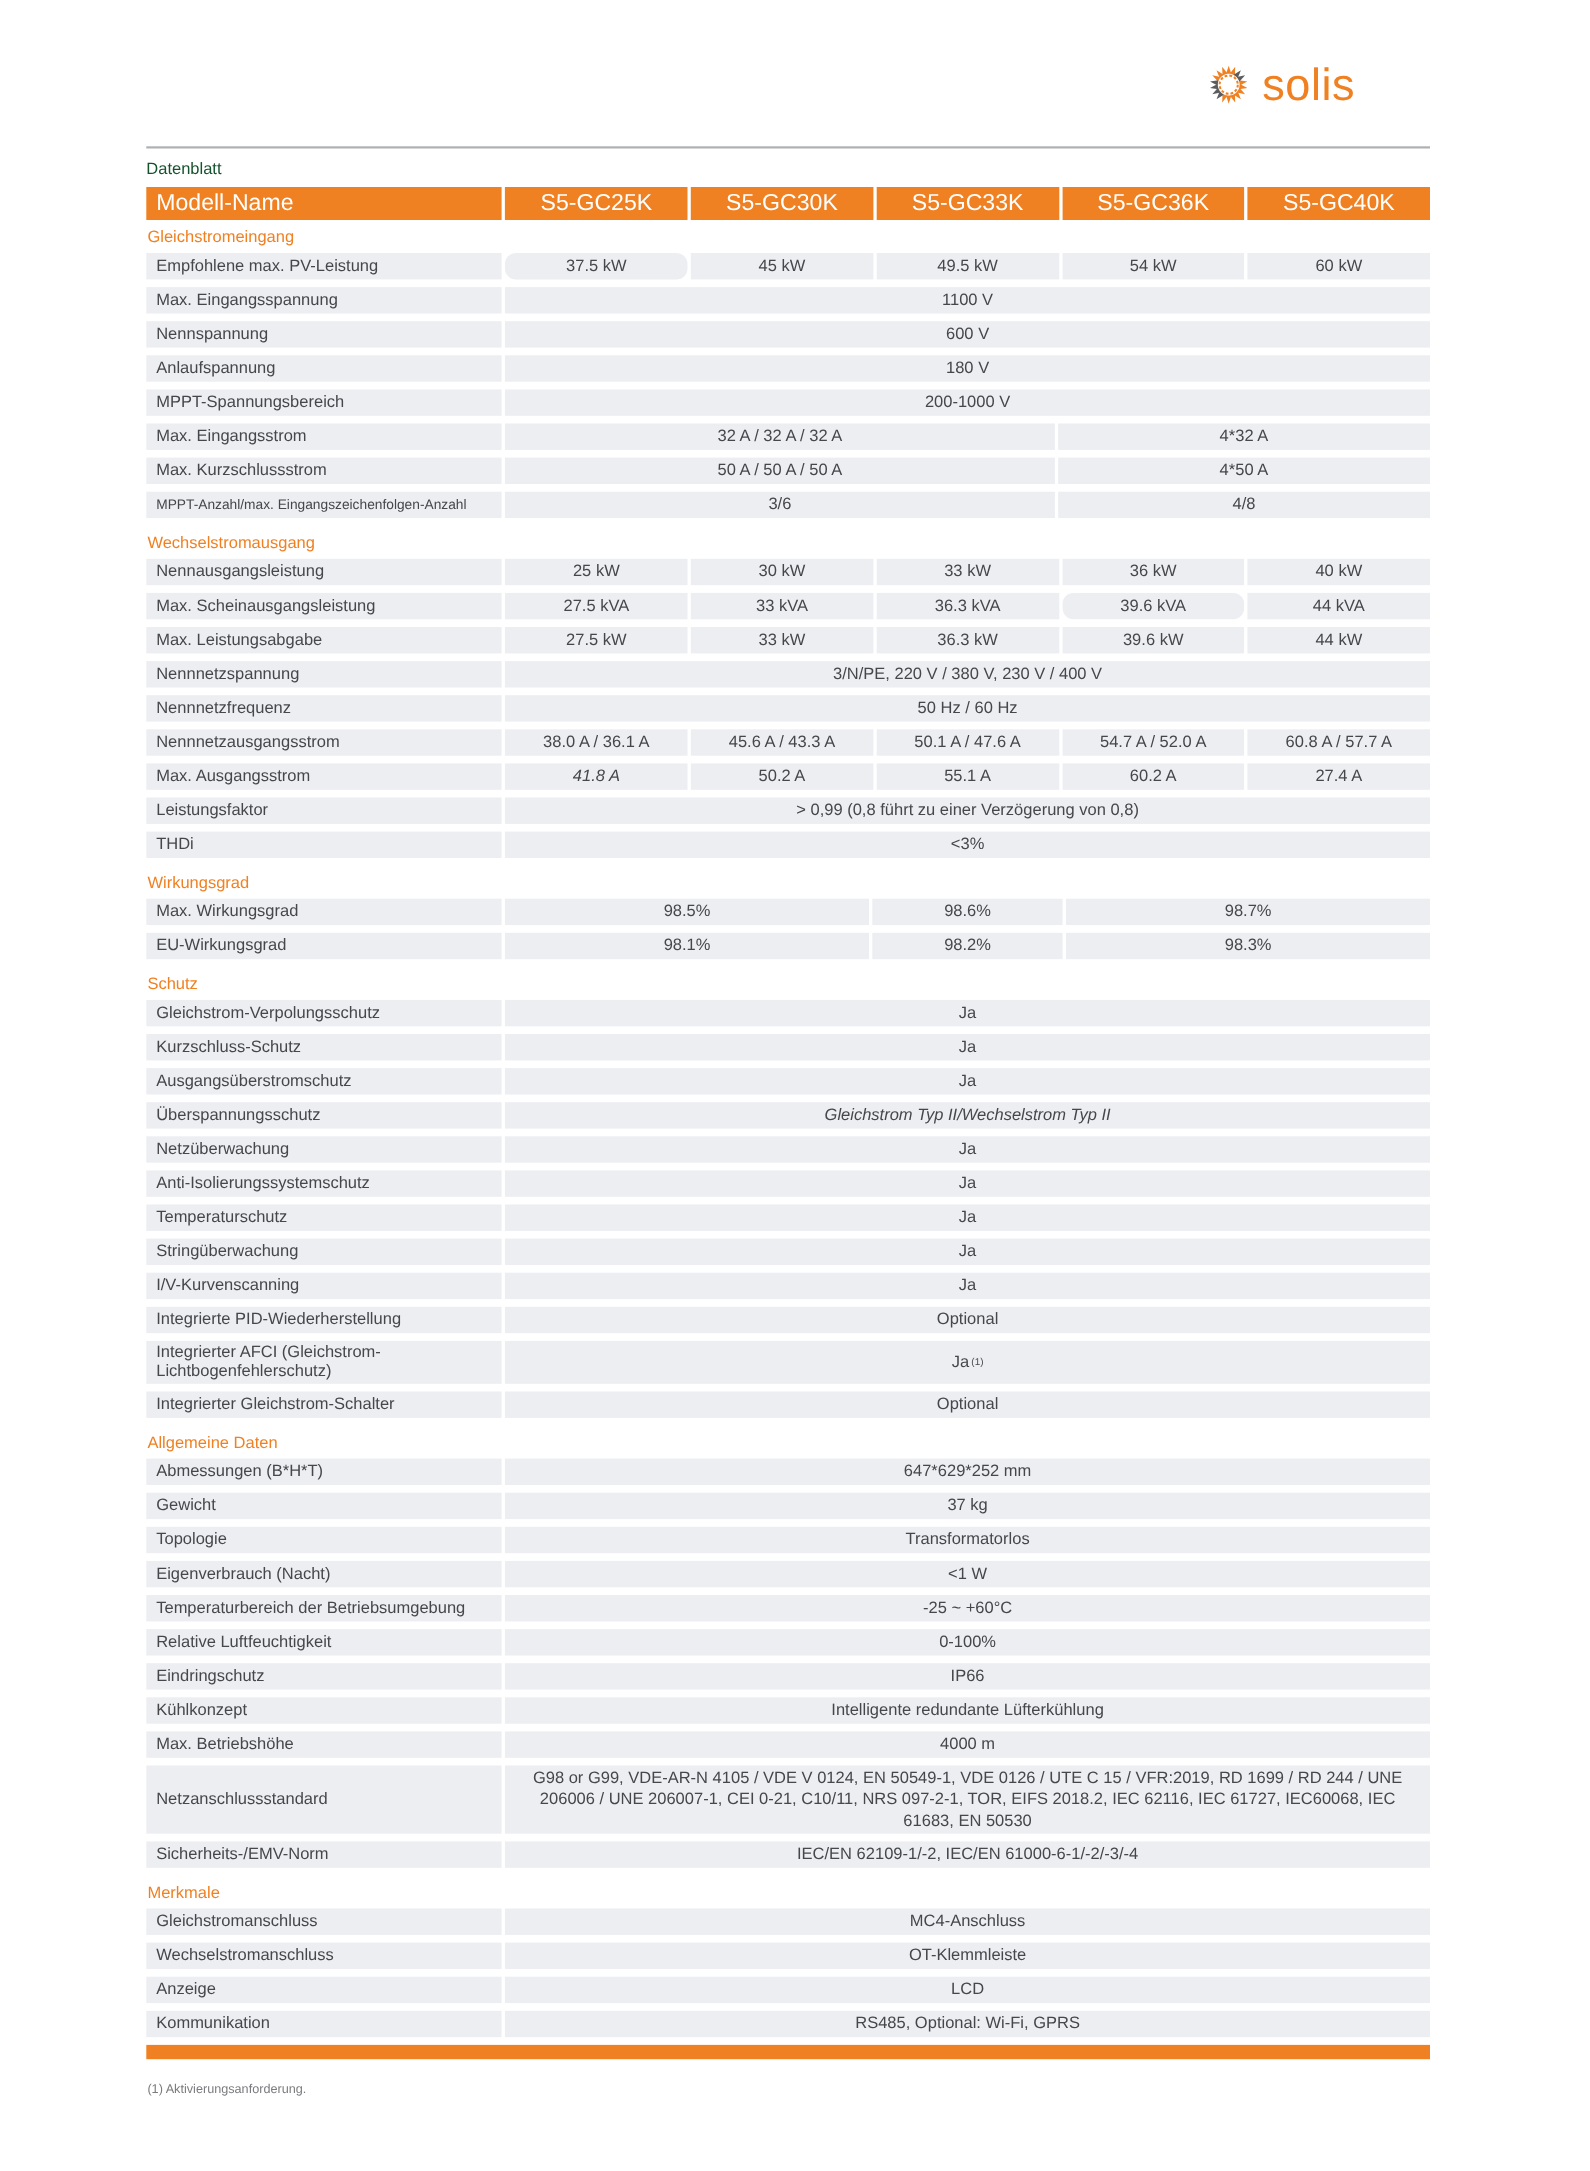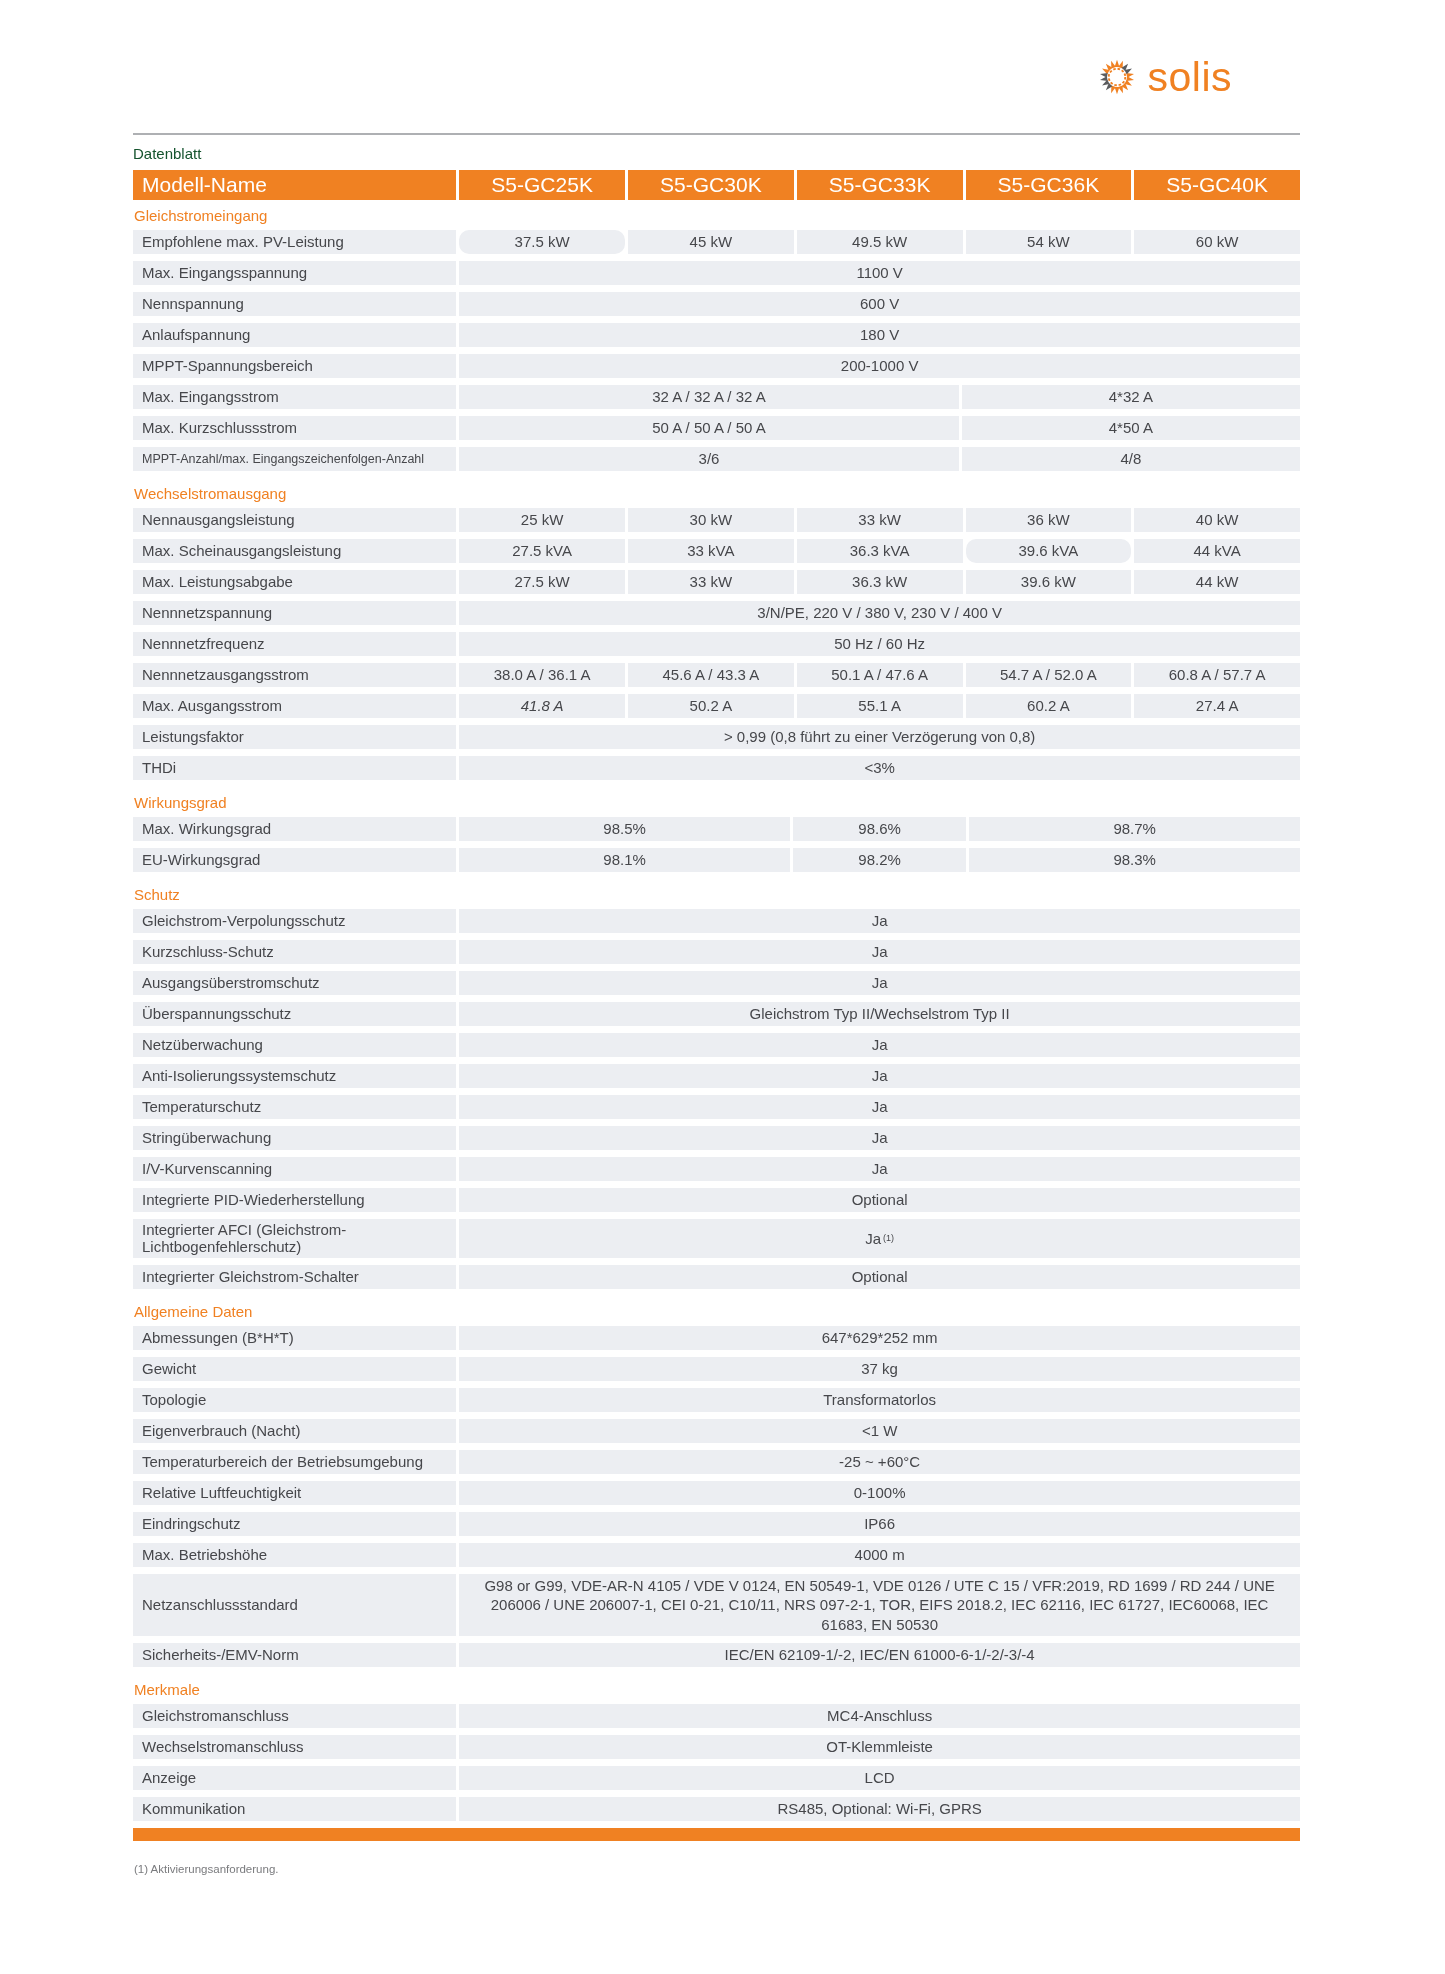--- a/index.html
+++ b/index.html
@@ -204,21 +204,21 @@
           <div class="row">
             <div class="cell label-col">Kurzschluss-Schutz</div>
             <div class="cell value-col" style="flex-grow: 5;">Ja</div>
           </div>
           <div class="row">
             <div class="cell label-col">Ausgangsüberstromschutz</div>
             <div class="cell value-col" style="flex-grow: 5;">Ja</div>
           </div>
           <div class="row">
             <div class="cell label-col">Überspannungsschutz</div>
-            <div class="cell value-col" style="flex-grow: 5;">Gleichstrom Typ II/Wechselstrom Typ II</div>
+            <div class="cell value-col" style="flex-grow: 5; font-style: italic;">Gleichstrom Typ II/Wechselstrom Typ II</div>
           </div>
           <div class="row">
             <div class="cell label-col">Netzüberwachung</div>
             <div class="cell value-col" style="flex-grow: 5;">Ja</div>
           </div>
           <div class="row">
             <div class="cell label-col">Anti-Isolierungssystemschutz</div>
             <div class="cell value-col" style="flex-grow: 5;">Ja</div>
           </div>
           <div class="row">
@@ -268,20 +268,24 @@
           </div>
           <div class="row">
             <div class="cell label-col">Relative Luftfeuchtigkeit</div>
             <div class="cell value-col" style="flex-grow: 5;">0-100%</div>
           </div>
           <div class="row">
             <div class="cell label-col">Eindringschutz</div>
             <div class="cell value-col" style="flex-grow: 5;">IP66</div>
           </div>
           <div class="row">
+            <div class="cell label-col">Kühlkonzept</div>
+            <div class="cell value-col" style="flex-grow: 5;">Intelligente redundante Lüfterkühlung</div>
+          </div>
+          <div class="row">
             <div class="cell label-col">Max. Betriebshöhe</div>
             <div class="cell value-col" style="flex-grow: 5;">4000 m</div>
           </div>
           <div class="row tall">
             <div class="cell label-col">Netzanschlussstandard</div>
             <div class="cell value-col" style="flex-grow: 5;">G98 or G99, VDE-AR-N 4105 / VDE V 0124, EN 50549-1, VDE 0126 / UTE C 15 / VFR:2019, RD 1699 / RD 244 / UNE 206006 / UNE 206007-1, CEI 0-21, C10/11, NRS 097-2-1, TOR, EIFS 2018.2, IEC 62116, IEC 61727, IEC60068, IEC 61683, EN 50530</div>
           </div>
           <div class="row">
             <div class="cell label-col">Sicherheits-/EMV-Norm</div>
             <div class="cell value-col" style="flex-grow: 5;">IEC/EN 62109-1/-2, IEC/EN 61000-6-1/-2/-3/-4</div>

